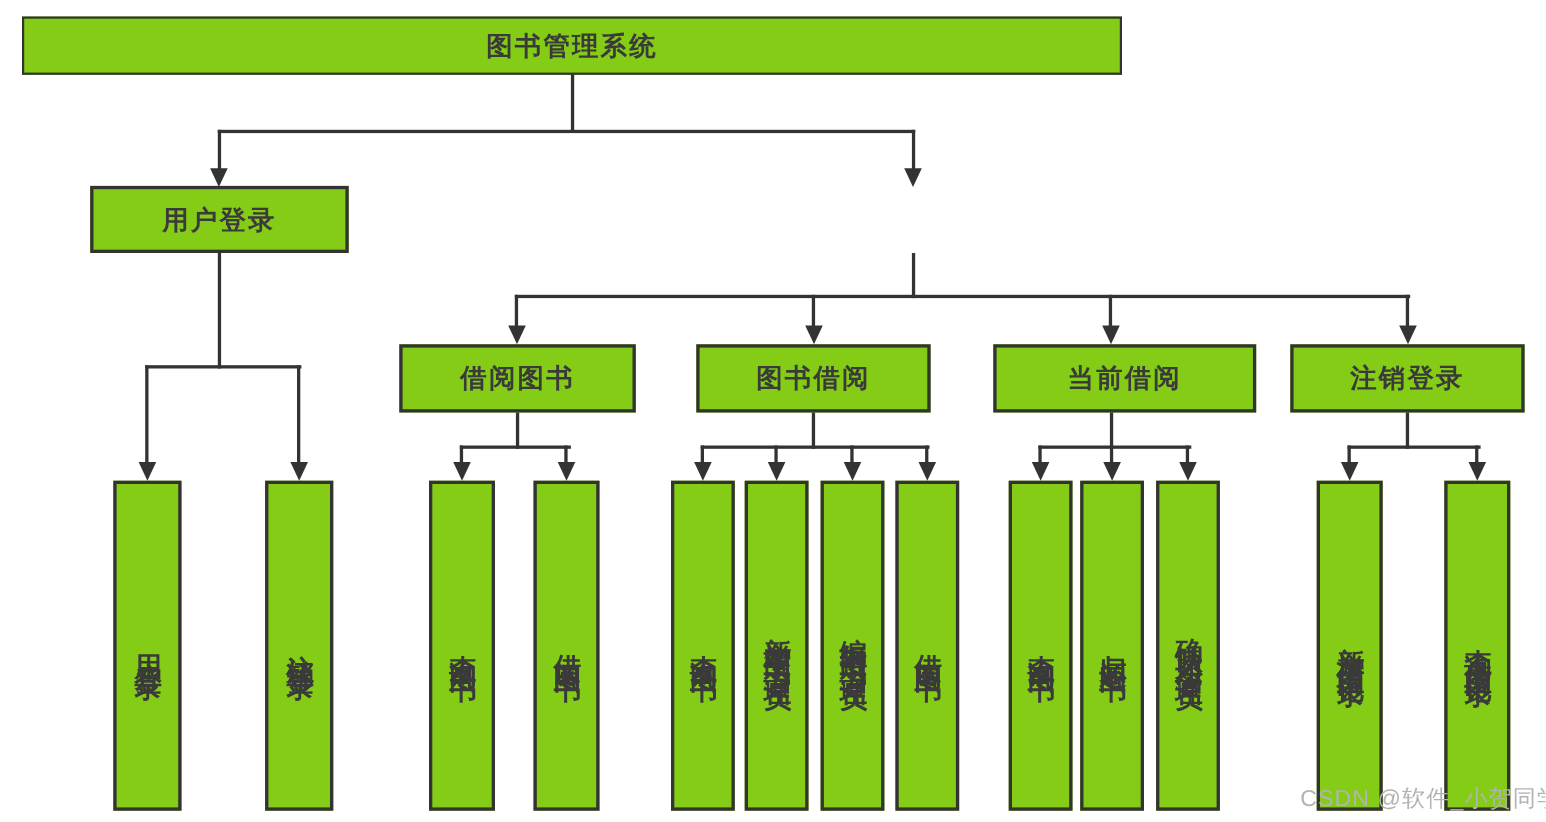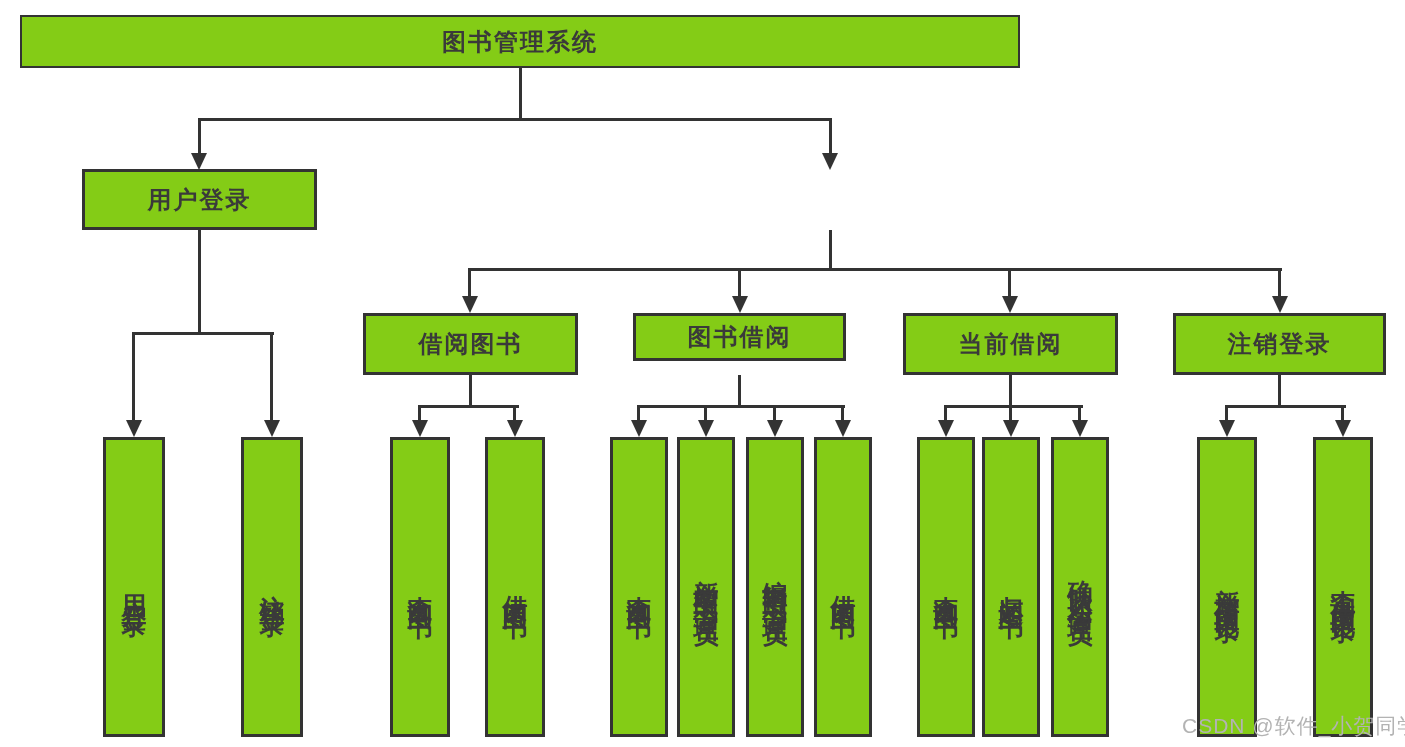--- a/index.html
+++ b/index.html
@@ -42,22 +42,22 @@
 </head>
 <body>
 
 <div class="stage">
 
   <div class="box lvl-root" style="left:20px;top:15px;width:1000px;height:53px">图书管理系统</div>
 
   <div class="box" style="left:82px;top:169px;width:235px;height:61px">用户登录</div>
 
   <div class="box" style="left:363px;top:313px;width:215px;height:62px">借阅图书</div>
-  <div class="box" style="left:633px;top:313px;width:213px;height:48px">图书借阅</div>
-  <div class="box" style="left:903px;top:313px;width:215px;height:62px">当前借阅</div>
+  <div class="box" style="left:633px;top:313px;width:213px;height:62px">图书借阅</div>
+  <div class="box" style="left:903px;top:313px;width:239px;height:62px">当前借阅</div>
   <div class="box" style="left:1173px;top:313px;width:213px;height:62px">注销登录</div>
 
   <div class="box leaf" style="left:103px;width:62px">
     <span class="vtext">用户登录</span>
   </div>
   <div class="box leaf" style="left:241px;width:62px">
     <span class="vtext">注销登录</span>
   </div>
 
   <div class="box leaf" style="left:390px;width:60px">

